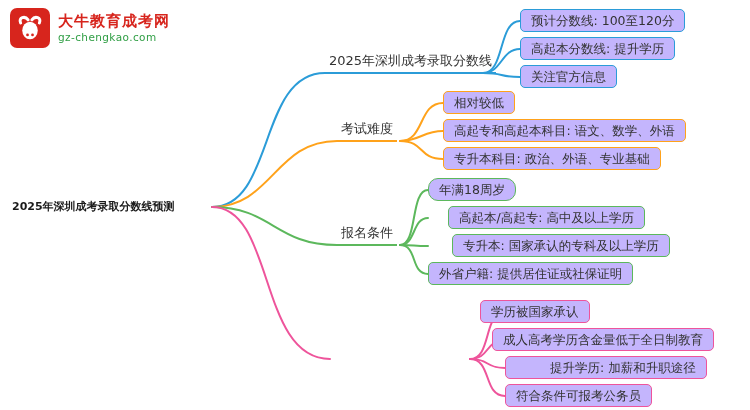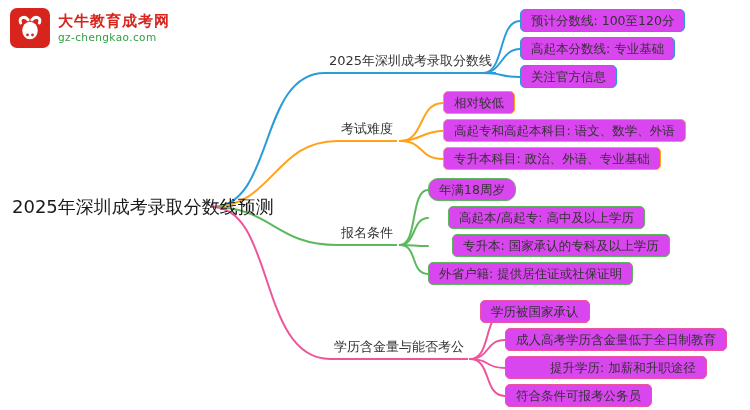--- a/index.html
+++ b/index.html
@@ -4,29 +4,29 @@
 <style>
   html,body { margin:0; padding:0; background:#fff; }
   body {
     width:750px; height:410px; position:relative; overflow:hidden;
     font-family:"DejaVu Sans","Liberation Sans",sans-serif;
   }
   .stage { position:absolute; left:0; top:0; width:598px; height:410px; }
   svg.connectors { position:absolute; left:0; top:0; z-index:0; }
   .node { position:absolute; z-index:1; white-space:nowrap; }
   .root-node {
-    font-size:18px; font-weight:normal; color:#1a1a1a; line-height:18px;
+    font-size:11px; font-weight:bold; color:#1a1a1a; line-height:18px;
   }
   .branch-label {
     font-size:13px; color:#333; line-height:17px;
     padding:0 4px 3px 4px; border-bottom:2px solid #0f766e;
   }
   .leaf {
     font-size:12.5px; color:#333; line-height:15px;
-    background:#d946ef; border:1.5px solid #999; border-radius:5px;
+    background:#c4b5fd; border:1.5px solid #999; border-radius:5px;
     padding:3px 10px;
   }
   .logo { position:absolute; left:10px; top:8px; display:flex; gap:8px; align-items:center; z-index:2; }
   .logo-badge {
     width:40px; height:40px; background:#d7251d; border-radius:7px;
     display:flex; align-items:center; justify-content:center; flex:0 0 auto;
   }
   .logo-name { font-size:15px; font-weight:bold; color:#d7251d; letter-spacing:1px; line-height:18px; }
   .logo-url { font-size:10.5px; color:#2f9e44; letter-spacing:.4px; line-height:13px; margin-top:1px; }
 </style>
@@ -75,33 +75,32 @@
       <div class="logo-name" style="color: rgb(215, 37, 29);">大牛教育成考网</div>
       <div class="logo-url" style="color: rgb(47, 158, 68);">gz-chengkao.com</div>
     </div>
   </div>
 
   <div class="node root-node" style="left:12px;top:198px;">2025年深圳成考录取分数线预测</div>
 
   <div class="node branch-label" style="left: 325px; top: 52px; border-bottom-color: rgb(43, 156, 216);">2025年深圳成考录取分数线</div>
   <div class="node branch-label" style="left: 337px; top: 224px; border-bottom-color: rgb(92, 184, 92);">报名条件</div>
   <div class="node branch-label" style="left: 337px; top: 120px; border-bottom-color: rgb(255, 162, 26);">考试难度</div>
-  <div class="node branch-label" style="left: 330px; top: 338px; border-bottom-color: rgb(238, 84, 155);">学历含金量与能否考公</div>
 
   <div class="node leaf" style="left: 520px; top: 9px; border-color: rgb(43, 156, 216);">预计分数线: 100至120分</div>
-  <div class="node leaf" style="left: 520px; top: 37px; border-color: rgb(43, 156, 216);">高起本分数线: 专业基础</div>
+  <div class="node leaf" style="left: 520px; top: 37px; border-color: rgb(43, 156, 216);">高起本分数线: 提升学历</div>
   <div class="node leaf" style="left: 520px; top: 65px; border-color: rgb(43, 156, 216);">关注官方信息</div>
 
   <div class="node leaf" style="left: 443px; top: 91px; border-color: rgb(255, 162, 26);">相对较低</div>
   <div class="node leaf" style="left: 443px; top: 119px; border-color: rgb(255, 162, 26);">高起专和高起本科目: 语文、数学、外语</div>
   <div class="node leaf" style="left: 443px; top: 147px; border-color: rgb(255, 162, 26);">专升本科目: 政治、外语、专业基础</div>
 
   <div class="node leaf" style="left: 428px; top: 178px; border-color: rgb(92, 184, 92); border-radius: 10px;">年满18周岁</div>
   <div class="node leaf" style="left: 448px; top: 206px; border-color: rgb(92, 184, 92); text-align: center;">高起本/高起专: 高中及以上学历</div>
   <div class="node leaf" style="left: 452px; top: 234px; border-color: rgb(92, 184, 92);">专升本: 国家承认的专科及以上学历</div>
   <div class="node leaf" style="left: 428px; top: 262px; border-color: rgb(92, 184, 92);">外省户籍: 提供居住证或社保证明</div>
 
   <div class="node leaf" style="left: 480px; top: 300px; border-color: rgb(238, 84, 155);">学历被国家承认</div>
-  <div class="node leaf" style="left: 505px; top: 328px; border-color: rgb(238, 84, 155);">成人高考学历含金量低于全日制教育</div>
+  <div class="node leaf" style="left: 492px; top: 328px; border-color: rgb(238, 84, 155);">成人高考学历含金量低于全日制教育</div>
   <div class="node leaf" style="left: 505px; top: 356px; border-color: rgb(238, 84, 155); padding-left: 44px;">提升学历: 加薪和升职途径</div>
   <div class="node leaf" style="left: 505px; top: 384px; border-color: rgb(238, 84, 155);">符合条件可报考公务员</div>
 
 </div>
 
 </body></html>

